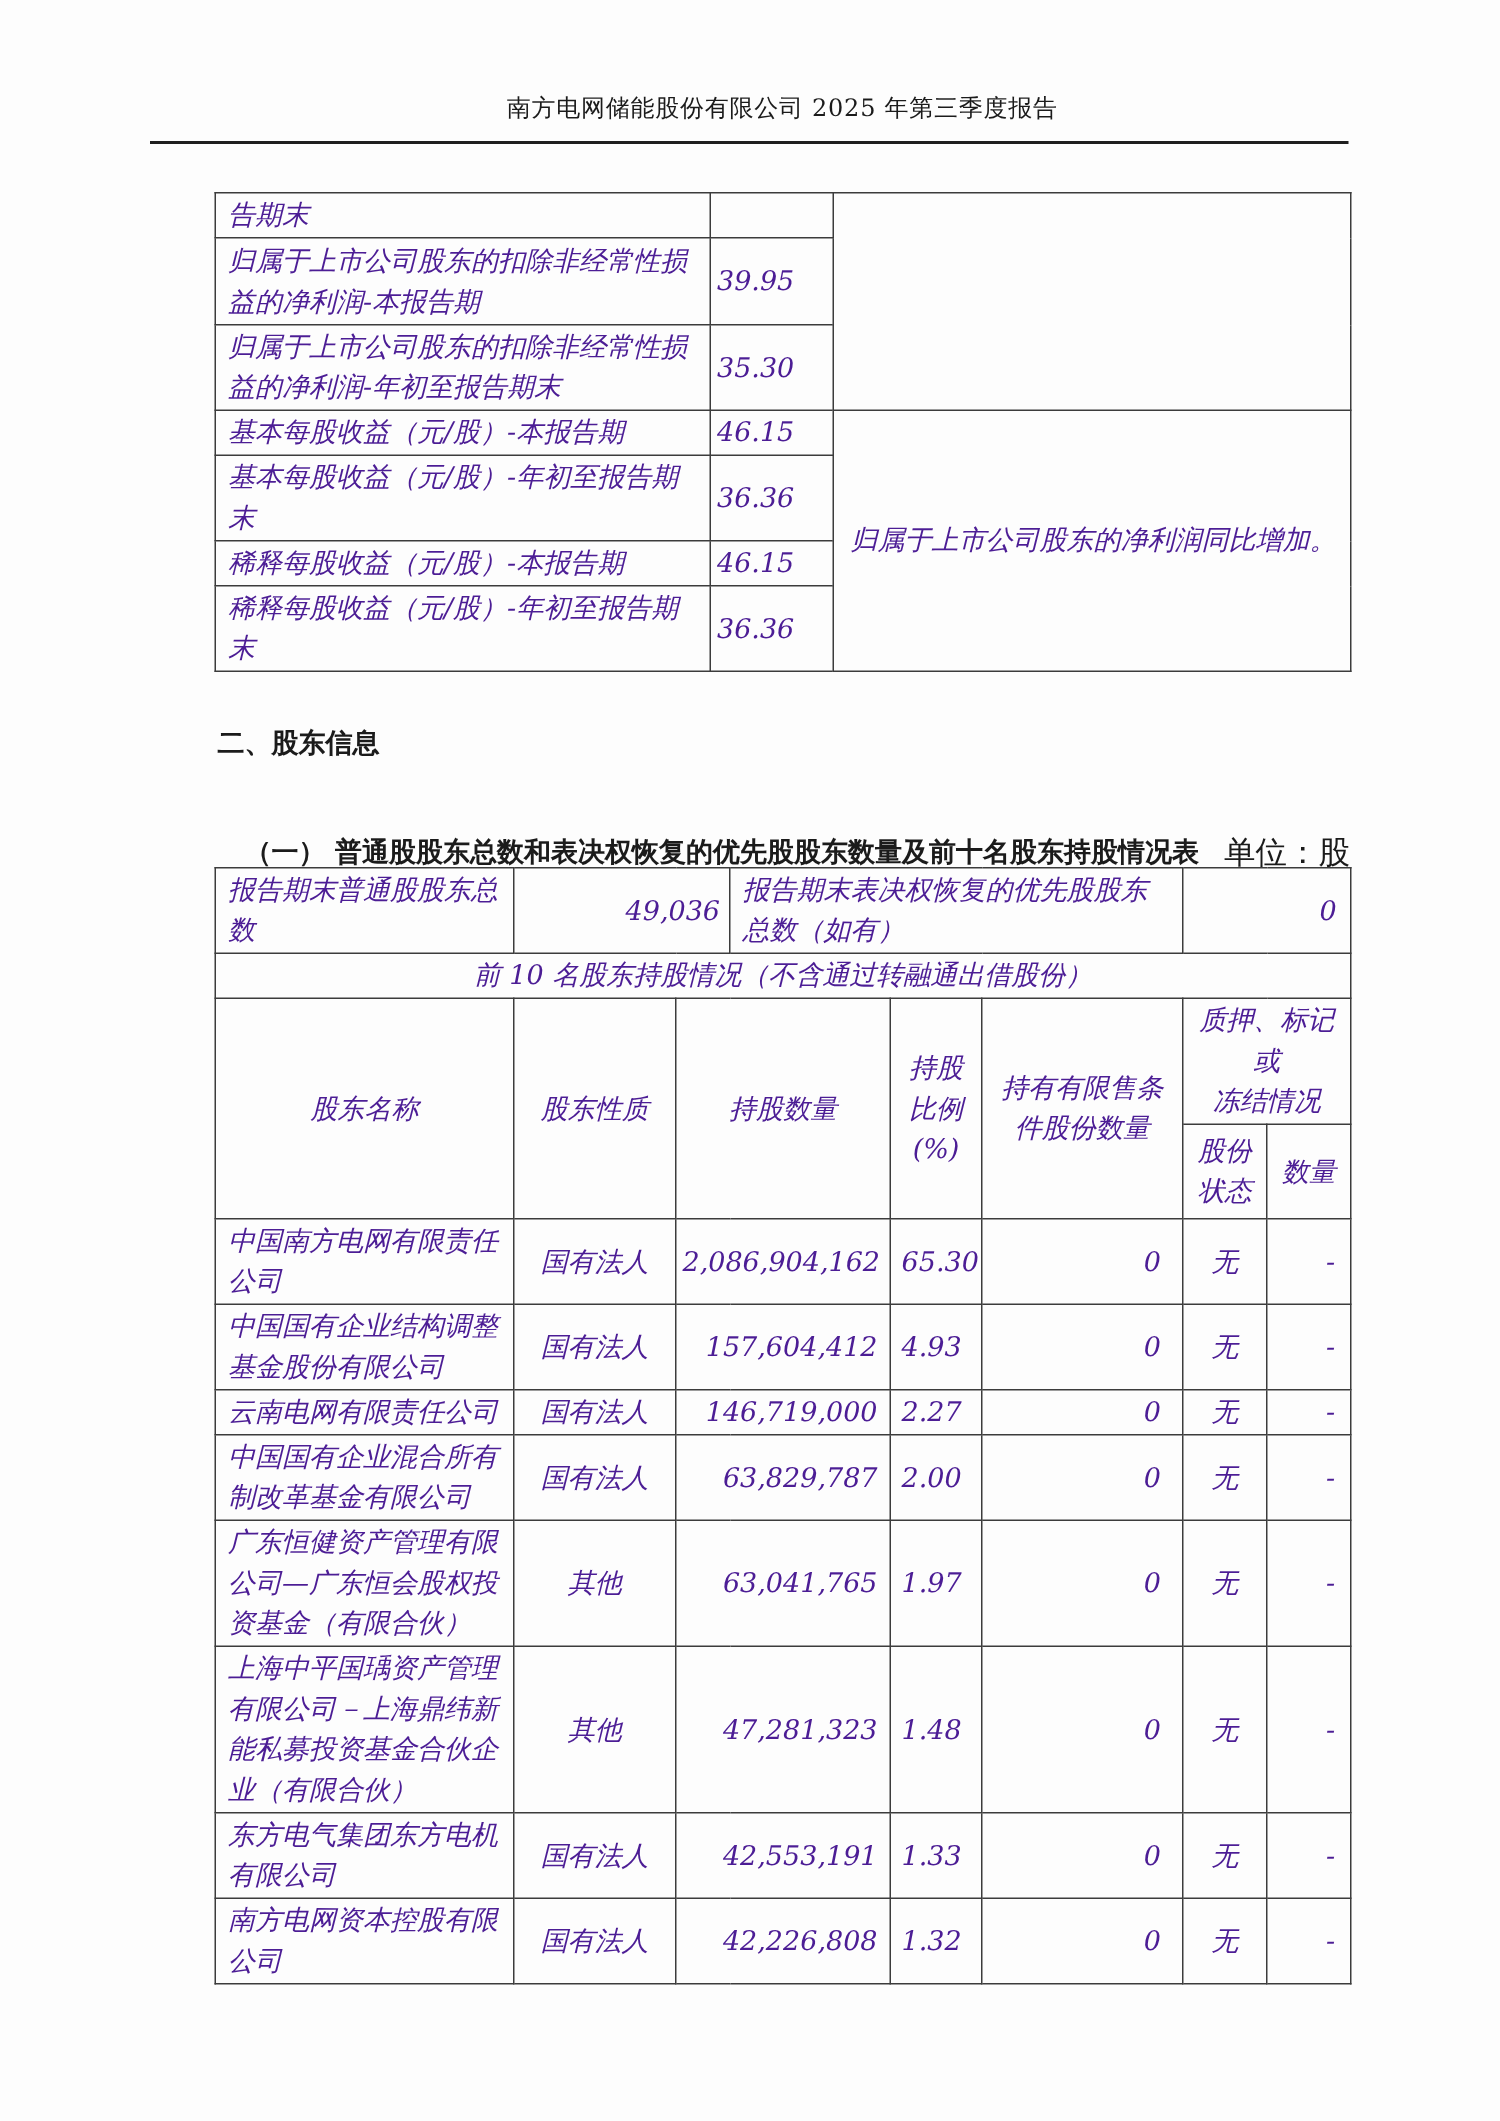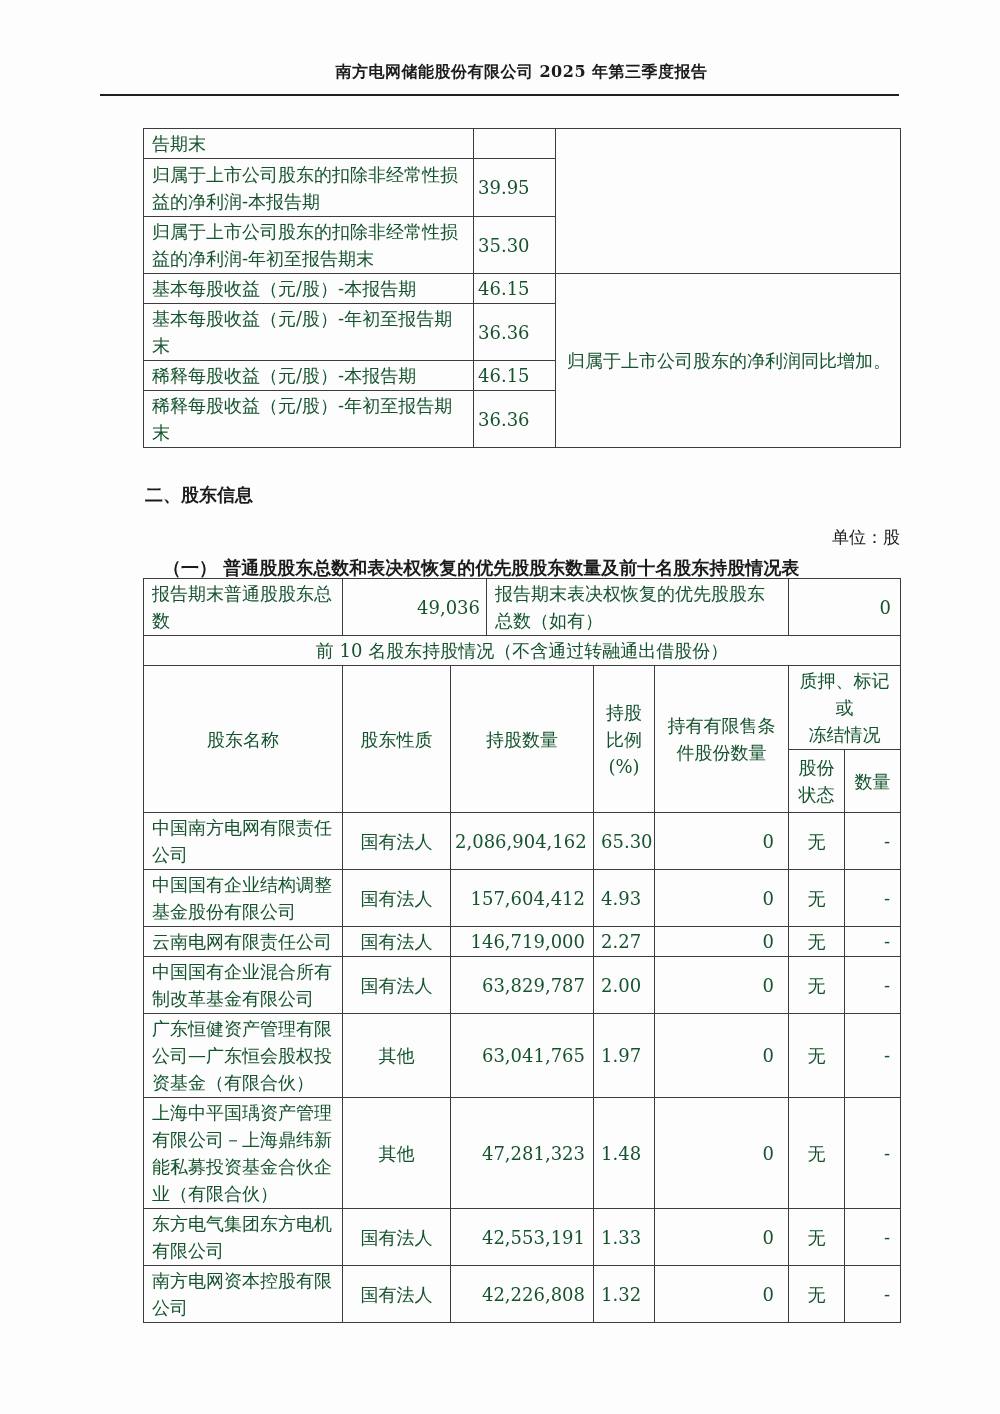--- a/index.html
+++ b/index.html
@@ -8,38 +8,38 @@
     background:#ffffff;
     font-family:"DejaVu Serif","Liberation Serif",serif;
     color:#1b1b1b;
     position:relative;
     -webkit-font-smoothing:antialiased;
   }
   .page{width:1000px;height:1414px;position:relative;background:#fdfdfd;overflow:hidden;}
 
   
   .doc-header{position:absolute;top:62px;left:143px;width:757px;text-align:center;
-    font-size:16px;font-weight:bold;letter-spacing:.5px;}
+    font-size:16px;font-weight:normal;letter-spacing:.5px;}
   .header-rule{position:absolute;top:94px;left:100px;width:799px;height:2px;background:#1f1f1f;}
 
   
-  table{border-collapse:collapse;table-layout:fixed;font-size:18px;line-height:27px;color:#14532d;}
+  table{border-collapse:collapse;table-layout:fixed;font-size:18px;line-height:27px;color:#4c1d95;font-style:italic;}
   td{border:1px solid #3c3c3c;padding:1px 4px;vertical-align:middle;overflow:hidden;}
   .preline{white-space:pre-line;}
 
   
   .t1{position:absolute;top:128px;left:143px;width:757px;}
   .t1 .lab{text-align:left;padding-left:8px;padding-right:4px;}
   .t1 .val{padding-right:9px;}
   .t1 .note{text-align:left;padding-left:11px;padding-right:8px;}
 
   
   .sec-title{position:absolute;top:483px;left:145px;font-size:18px;font-weight:bold;}
   .sec-sub{position:absolute;top:525px;left:163px;font-size:18px;font-weight:bold;margin-top:31px;}
-  .unit{position:absolute;top:526px;left:143px;width:757px;text-align:right;font-size:17px;}
+  .unit{position:absolute;top:554px;left:143px;width:757px;text-align:right;font-size:21px;}
 
   
   .t2{position:absolute;top:578px;left:143px;width:757px;}
   .t2 .left{text-align:left;padding-left:8px;padding-right:4px;}
   .t2 .ctr{text-align:center;}
   .t2 .num{text-align:right;padding-right:8px;}
   .t2 .pct{text-align:left;padding-left:7px;margin-left:20px;}
   .t2 .res{text-align:right;padding-right:14px;}
   .t2 .amt{text-align:right;padding-right:10px;}
   .t2 .vr{text-align:right;padding-right:6px;}

